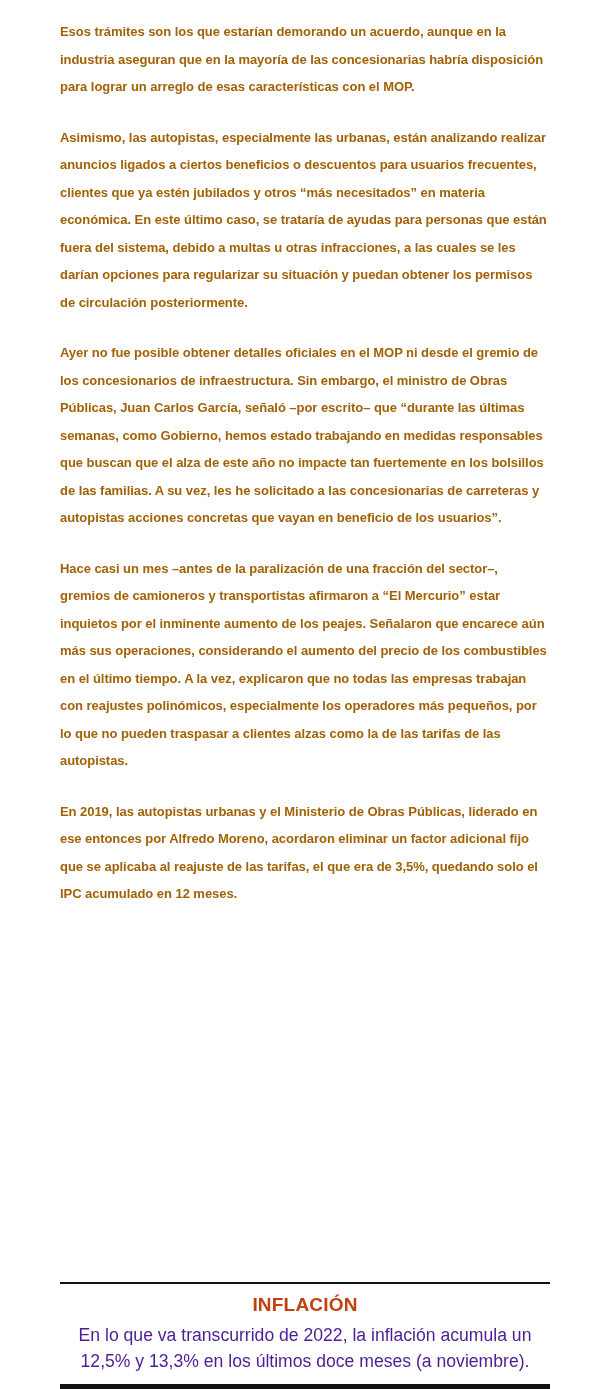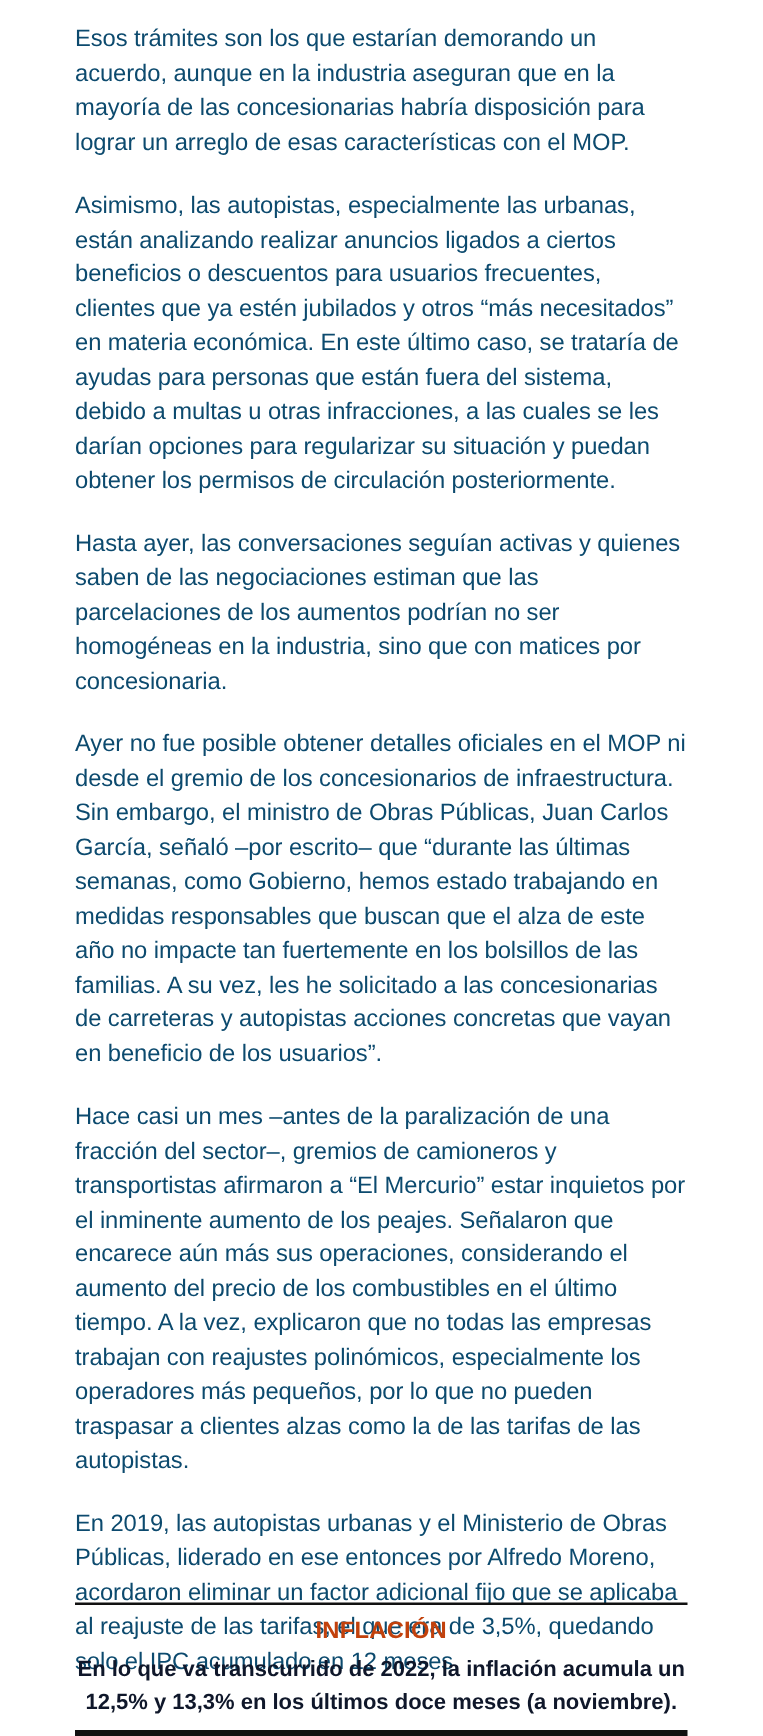--- a/index.html
+++ b/index.html
@@ -16,25 +16,26 @@
   }
   .page {
     width: 610px;
     height: 1389px;
     box-sizing: border-box;
     padding: 18px 60px 0 60px;
     position: relative;
   }
   .article-body p {
     margin: 0 0 23px 0;
-    font-size: 19px;
+    font-size: 13px;
     line-height: 27.5px;
-    color: #0c4a6e;
+    color: #a16207;
     text-align: left;
     letter-spacing: -0.05px;
+    font-weight: bold;
   }
   .article-body p:last-child {
     margin-bottom: 16px;
   }
   .callout {
     position: absolute;
     left: 60px;
     right: 60px;
     bottom: 0;
     box-sizing: border-box;
@@ -48,41 +49,40 @@
     text-align: center;
     color: #c2410c;
     font-weight: bold;
     font-size: 19px;
     line-height: 24px;
     letter-spacing: 0.2px;
     margin-bottom: 5px;
   }
   .callout-text {
     text-align: center;
-    font-weight: bold;
+    font-weight: normal;
     font-size: 17.6px;
     line-height: 26px;
-    color: #0f172a;
+    color: #4c1d95;
     padding: 0 2px;
   }
   .callout-rule-bottom {
     border-top: 5px solid #111111;
     margin-top: 10px;
     height: 0;
   }
 </style>
 </head>
 <body>
 
 <div class="page">
 
   <div class="article-body">
     <p>Esos trámites son los que estarían demorando un acuerdo, aunque en la industria aseguran que en la mayoría de las concesionarias habría disposición para lograr un arreglo de esas características con el MOP.</p>
     <p>Asimismo, las autopistas, especialmente las urbanas, están analizando realizar anuncios ligados a ciertos beneficios o descuentos para usuarios frecuentes, clientes que ya estén jubilados y otros “más necesitados” en materia económica. En este último caso, se trataría de ayudas para personas que están fuera del sistema, debido a multas u otras infracciones, a las cuales se les darían opciones para regularizar su situación y puedan obtener los permisos de circulación posteriormente.</p>
-    <p>Hasta ayer, las conversaciones seguían activas y quienes saben de las negociaciones estiman que las parcelaciones de los aumentos podrían no ser homogéneas en la industria, sino que con matices por concesionaria.</p>
     <p>Ayer no fue posible obtener detalles oficiales en el MOP ni desde el gremio de los concesionarios de infraestructura. Sin embargo, el ministro de Obras Públicas, Juan Carlos García, señaló –por escrito– que “durante las últimas semanas, como Gobierno, hemos estado trabajando en medidas responsables que buscan que el alza de este año no impacte tan fuertemente en los bolsillos de las familias. A su vez, les he solicitado a las concesionarias de carreteras y autopistas acciones concretas que vayan en beneficio de los usuarios”.</p>
     <p>Hace casi un mes –antes de la paralización de una fracción del sector–, gremios de camioneros y transportistas afirmaron a “El Mercurio” estar inquietos por el inminente aumento de los peajes. Señalaron que encarece aún más sus operaciones, considerando el aumento del precio de los combustibles en el último tiempo. A la vez, explicaron que no todas las empresas trabajan con reajustes polinómicos, especialmente los operadores más pequeños, por lo que no pueden traspasar a clientes alzas como la de las tarifas de las autopistas.</p>
     <p>En 2019, las autopistas urbanas y el Ministerio de Obras Públicas, liderado en ese entonces por Alfredo Moreno, acordaron eliminar un factor adicional fijo que se aplicaba al reajuste de las tarifas, el que era de 3,5%, quedando solo el IPC acumulado en 12 meses.</p>
   </div>
 
   <div class="callout">
     <div class="callout-rule-top"></div>
     <div class="callout-title">INFLACIÓN</div>
     <div class="callout-text">En lo que va transcurrido de 2022, la inflación acumula un 12,5% y 13,3% en los últimos doce meses (a noviembre).</div>
     <div class="callout-rule-bottom"></div>

